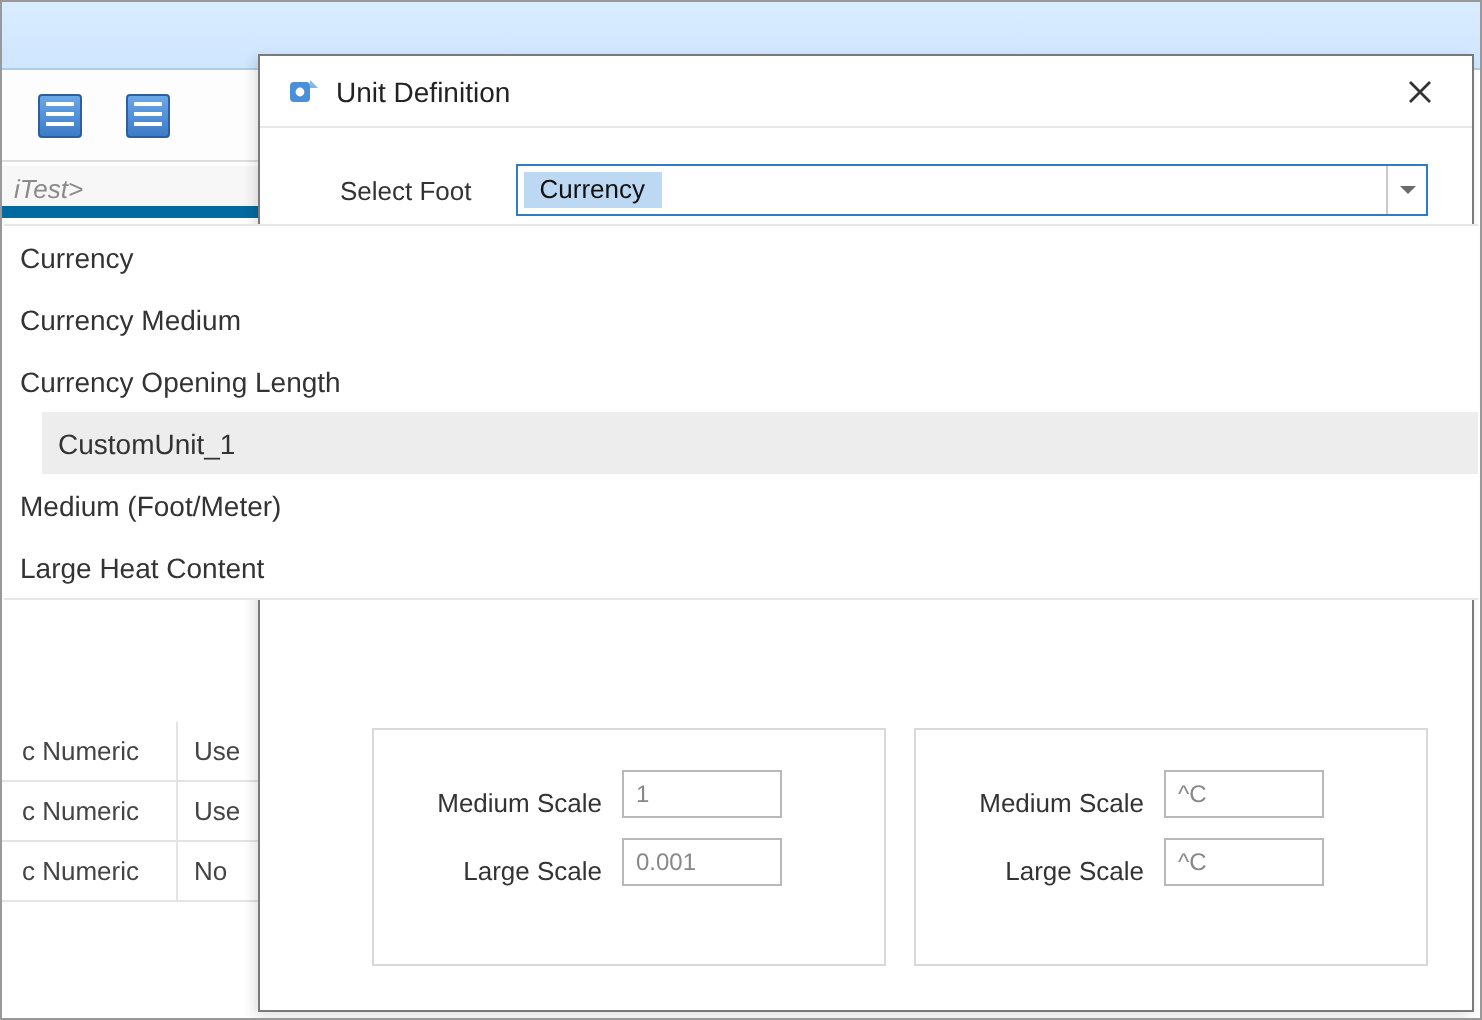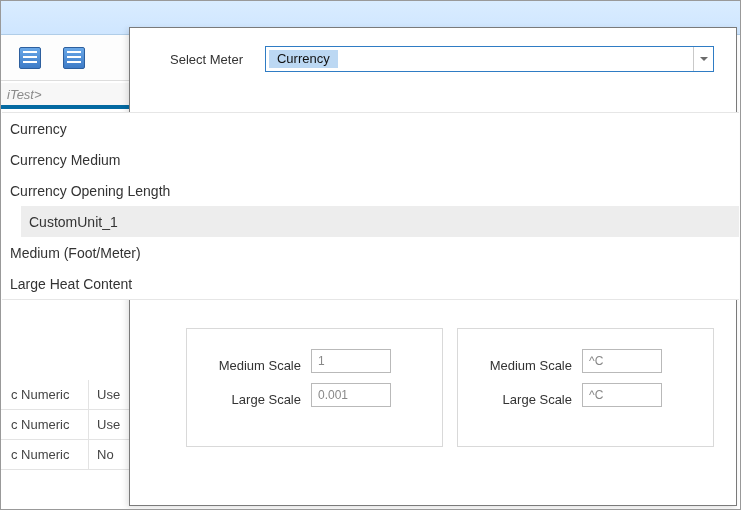--- a/index.html
+++ b/index.html
@@ -43,28 +43,28 @@
     content:""; position:absolute; background:#fff;
   }
   .bg-toolbar .ticon::before { top:3px; left:3px; right:3px; height:2px; }
   .bg-toolbar .ticon::after  { top:8px; left:3px; right:3px; height:2px; box-shadow: 0 5px 0 #fff; }
   .bg-crumb {
     position: absolute;
     top: 82px; left: 0;
     width: 130px;
     height: 26px;
     background: #f7f7f7;
-    border-bottom: 4px solid #0369a1;
+    border-bottom: 6px solid #0369a1;
     color: #8a8a8a;
     font-style: italic;
     padding: 4px 6px;
   }
   .bg-grid {
     position: absolute;
-    left: 0; top: 379px;
+    left: 0; top: 360px;
     width: 160px;
   }
   .bg-row {
     height: 30px;
     border-bottom: 1px solid #e3e3e3;
     display: flex;
     align-items: center;
     color: #444;
   }
   .bg-row span:first-child {
@@ -229,23 +229,38 @@
     <span>c Numeric</span>
     <span>Use</span>
   </div>
   <div class="bg-row">
     <span>c Numeric</span>
     <span>No</span>
   </div>
 </div>
 
 <div class="modal">
+  <div class="titlebar">
+    <span class="appicon">
+      <svg width="16" height="16" viewBox="0 0 16 16">
+        <rect x="1" y="3" width="10" height="10" rx="2" fill="#4a90d9"></rect>
+        <path d="M11 2 L15 6 L11 6 Z" fill="#7fb7ea"></path>
+        <circle cx="6" cy="8" r="2.2" fill="#fff"></circle>
+      </svg>
+    </span>
+    <span class="title">Unit Definition</span>
+    <div class="closebtn">
+      <svg width="12" height="12" viewBox="0 0 12 12">
+          <path d="M1 1 L11 11 M11 1 L1 11" stroke="currentColor" stroke-width="1.4"></path>
+        </svg>
+    </div>
+  </div>
   <div class="modal-body">
     <div class="select-row">
-      <label>Select Meter</label>
+      <label>Select Foot</label>
       <div class="combo">
         <span class="combo-text">Currency</span>
         <span class="combo-caret">
           <svg width="8" height="5" viewBox="0 0 8 5">
               <path d="M0 0 L4 4 L8 0 Z" fill="#6b6b6b"></path>
             </svg>
         </span>
       </div>
     </div>
 

